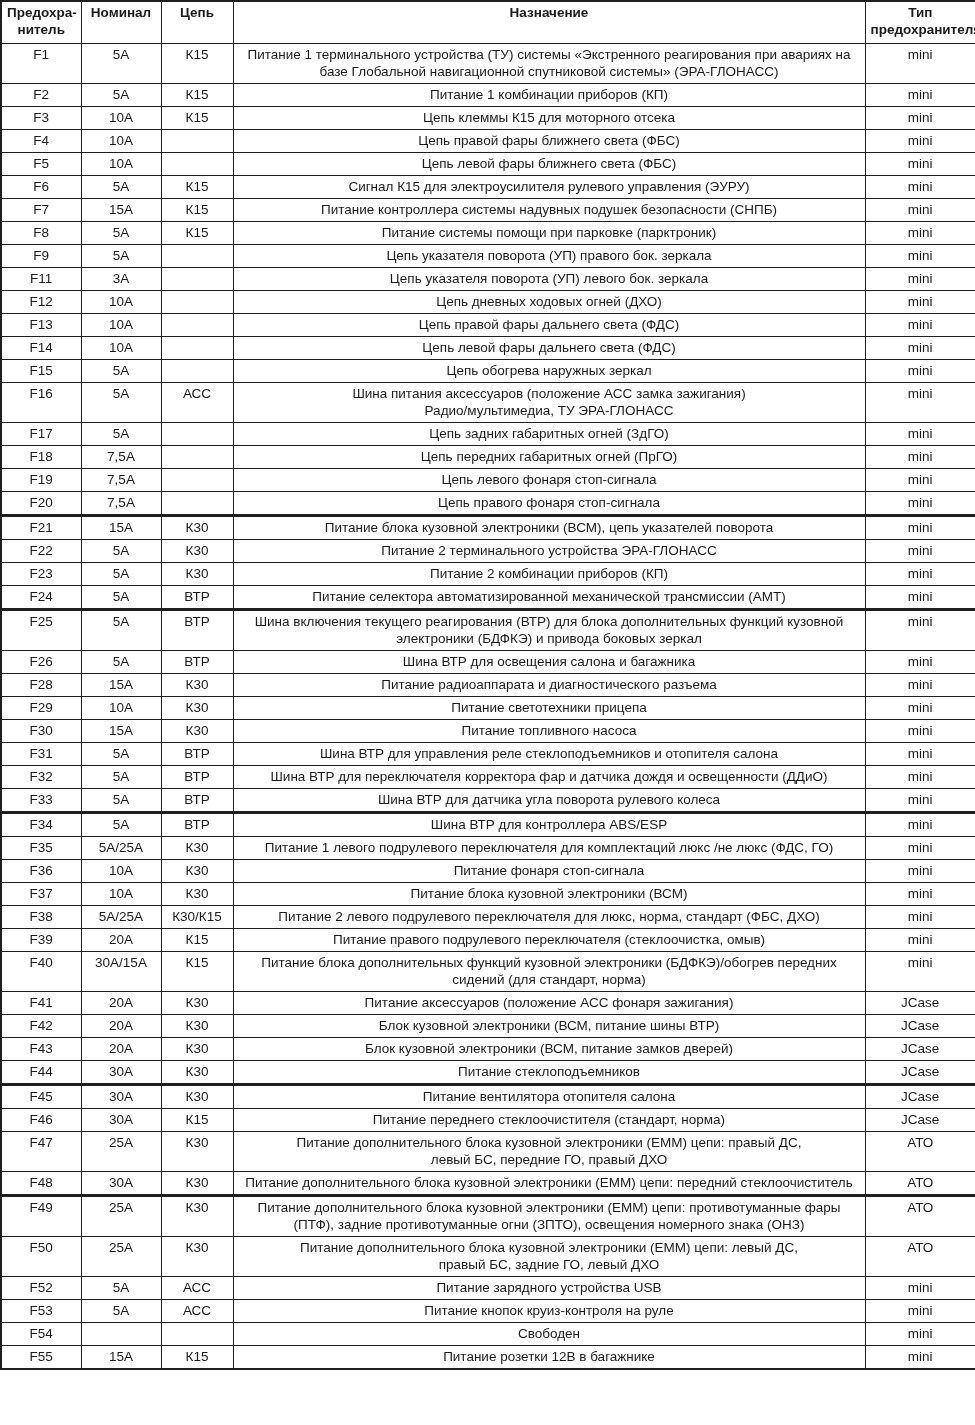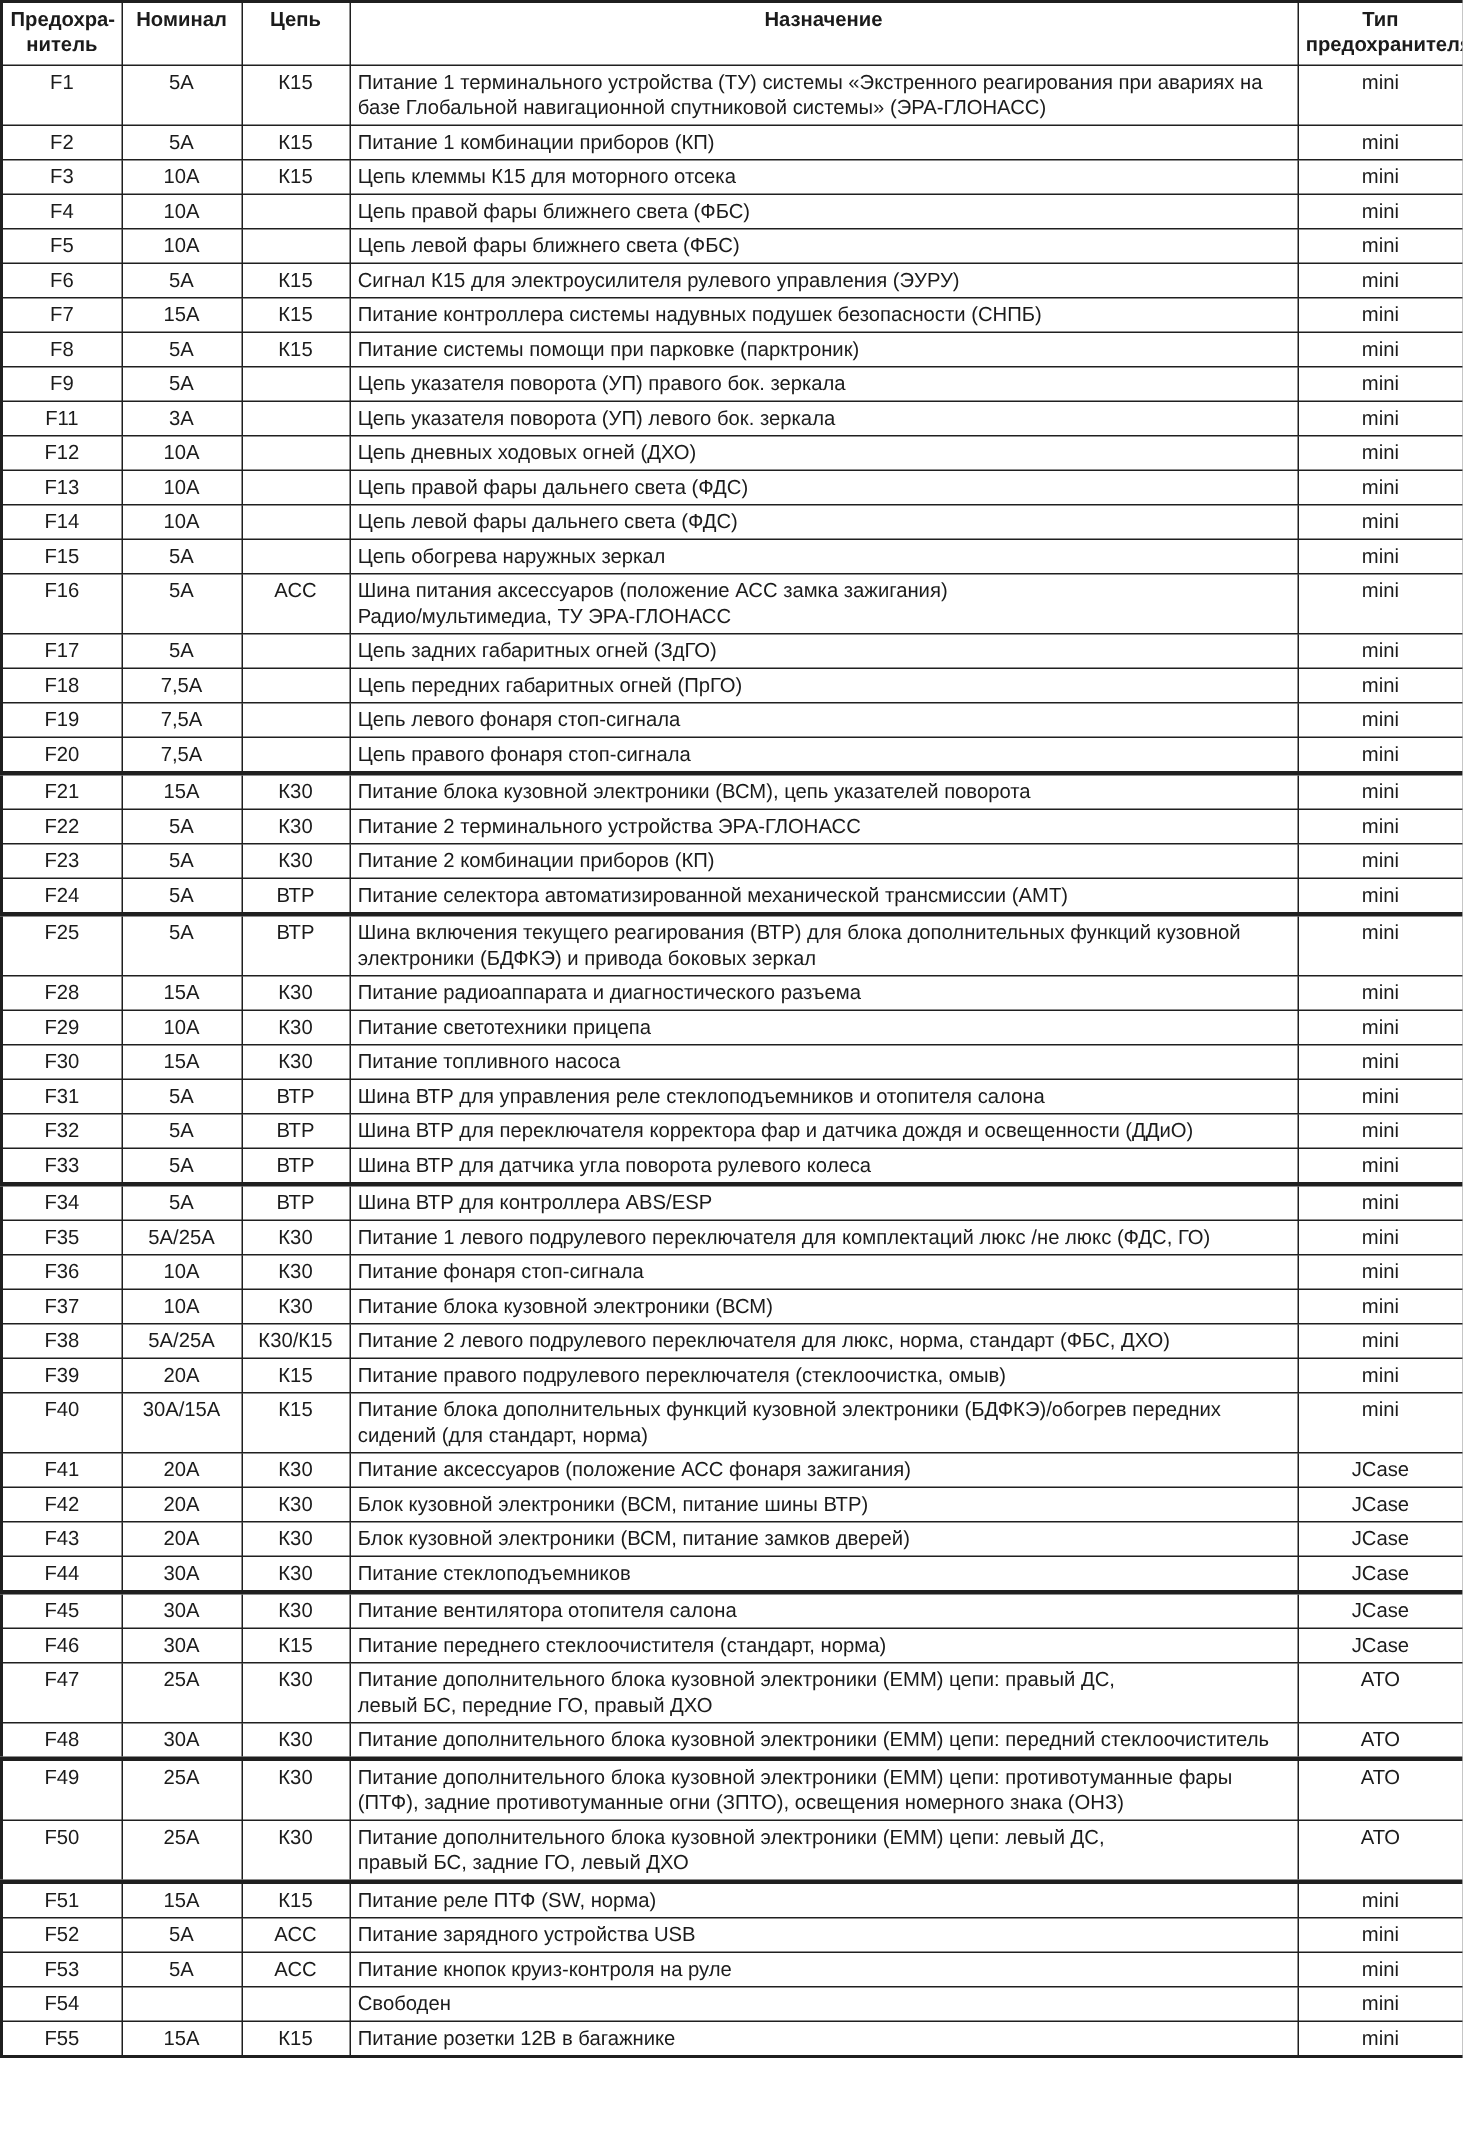--- a/index.html
+++ b/index.html
@@ -37,21 +37,21 @@
     white-space: pre-line;
     height: 36px;
     border-bottom-width: 3px;
     padding: 2px 3px;
   }
   td.c-center {
     text-align: center;
     white-space: pre-line;
   }
   td.c-purpose {
-    text-align: left;
+    text-align: center;
     padding-left: 8px;
     padding-right: 6px;
     white-space: pre-line;
   }
   tbody tr td { height: 17px; }
   tr.thick-top td { border-top-width: 3px; }
 </style>
 </head>
 <body>
 
@@ -238,20 +238,27 @@
         <td class="c-center">mini</td>
       </tr>
       <tr class="thick-top">
         <td class="c-center">F25</td>
         <td class="c-center">5А</td>
         <td class="c-center">ВТР</td>
         <td class="c-purpose">Шина включения текущего реагирования (ВТР) для блока дополнительных функций кузовной электроники (БДФКЭ) и привода боковых зеркал</td>
         <td class="c-center">mini</td>
       </tr>
       <tr>
+        <td class="c-center">F26</td>
+        <td class="c-center">5А</td>
+        <td class="c-center">ВТР</td>
+        <td class="c-purpose">Шина ВТР для освещения салона и багажника</td>
+        <td class="c-center">mini</td>
+      </tr>
+      <tr>
         <td class="c-center">F28</td>
         <td class="c-center">15А</td>
         <td class="c-center">К30</td>
         <td class="c-purpose">Питание радиоаппарата и диагностического разъема</td>
         <td class="c-center">mini</td>
       </tr>
       <tr>
         <td class="c-center">F29</td>
         <td class="c-center">10А</td>
         <td class="c-center">К30</td>
@@ -400,27 +407,20 @@
         <td class="c-center">АТО</td>
       </tr>
       <tr>
         <td class="c-center">F50</td>
         <td class="c-center">25А</td>
         <td class="c-center">К30</td>
         <td class="c-purpose">Питание дополнительного блока кузовной электроники (ЕММ) цепи: левый ДС,
 правый БС, задние ГО, левый ДХО</td>
         <td class="c-center">АТО</td>
       </tr>
-      <tr class="thick-top">
-        <td class="c-center">F51</td>
-        <td class="c-center">15А</td>
-        <td class="c-center">К15</td>
-        <td class="c-purpose">Питание реле ПТФ (SW, норма)</td>
-        <td class="c-center">mini</td>
-      </tr>
       <tr>
         <td class="c-center">F52</td>
         <td class="c-center">5А</td>
         <td class="c-center">АСС</td>
         <td class="c-purpose">Питание зарядного устройства USB</td>
         <td class="c-center">mini</td>
       </tr>
       <tr>
         <td class="c-center">F53</td>
         <td class="c-center">5А</td>

